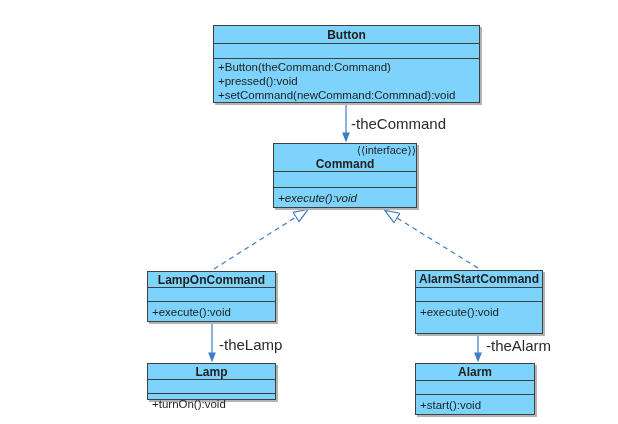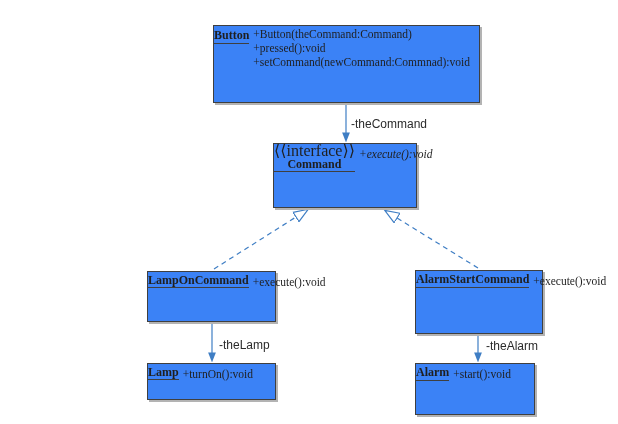--- a/index.html
+++ b/index.html
@@ -12,39 +12,39 @@
   #canvas{
     position:relative;width:618px;height:424px;background:#fff;overflow:hidden;
     font-family:"Liberation Sans","DejaVu Sans",sans-serif;color:var(--text);
   }
   .connectors{position:absolute;left:0;top:0;}
   .assoc{stroke:var(--connector);stroke-width:1.2;}
   .real{stroke:var(--connector);stroke-width:1.2;stroke-dasharray:5 4;}
   .mfill{fill:var(--connector);}
   .mtri{fill:#ffffff;stroke:var(--connector);stroke-width:1.1;}
   .cbox{
-    position:absolute;box-sizing:border-box;background:#3b82f6;
+    position:absolute;box-sizing:border-box;background:#7dd3fc;
     border:1px solid var(--box-border);
     box-shadow:2px 2px 0 var(--box-shadow);
-    display:flex;flex-direction:row;font-family:Liberation Serif, serif;
+    display:flex;flex-direction:column;
   }
   .ctitle{
     border-bottom:1px solid var(--box-border);
     display:flex;flex-direction:column;justify-content:center;
     text-align:center;flex:none;
   }
   .cname{font-weight:bold;font-size:12px;line-height:14px;}
-  .stereo{font-size:16px;line-height:13px;}
+  .stereo{font-size:11px;line-height:13px;text-align:right;}
   .cattrs{border-bottom:1px solid var(--box-border);flex:none;}
   .cmethods{flex:1;padding:1px 4px 0 4px;font-size:11.5px;}
   .mrow{line-height:14px;white-space:nowrap;}
   .cmethods.single .mrow{line-height:18px;}
   .italic .mrow{font-style:italic;}
   .edge-label{
-    position:absolute;font-size:12px;line-height:14px;color:#2b2b2b;white-space:nowrap;
+    position:absolute;font-size:15px;line-height:14px;color:#2b2b2b;white-space:nowrap;
   }
 </style>
 </head>
 <body>
 
 <div id="canvas">
 
   <svg class="connectors" width="618" height="424">
     <defs>
       <marker id="arrowFilled" markerUnits="userSpaceOnUse" markerWidth="10" markerHeight="8" viewBox="0 0 9 7" refX="0.5" refY="3.5" orient="auto">

